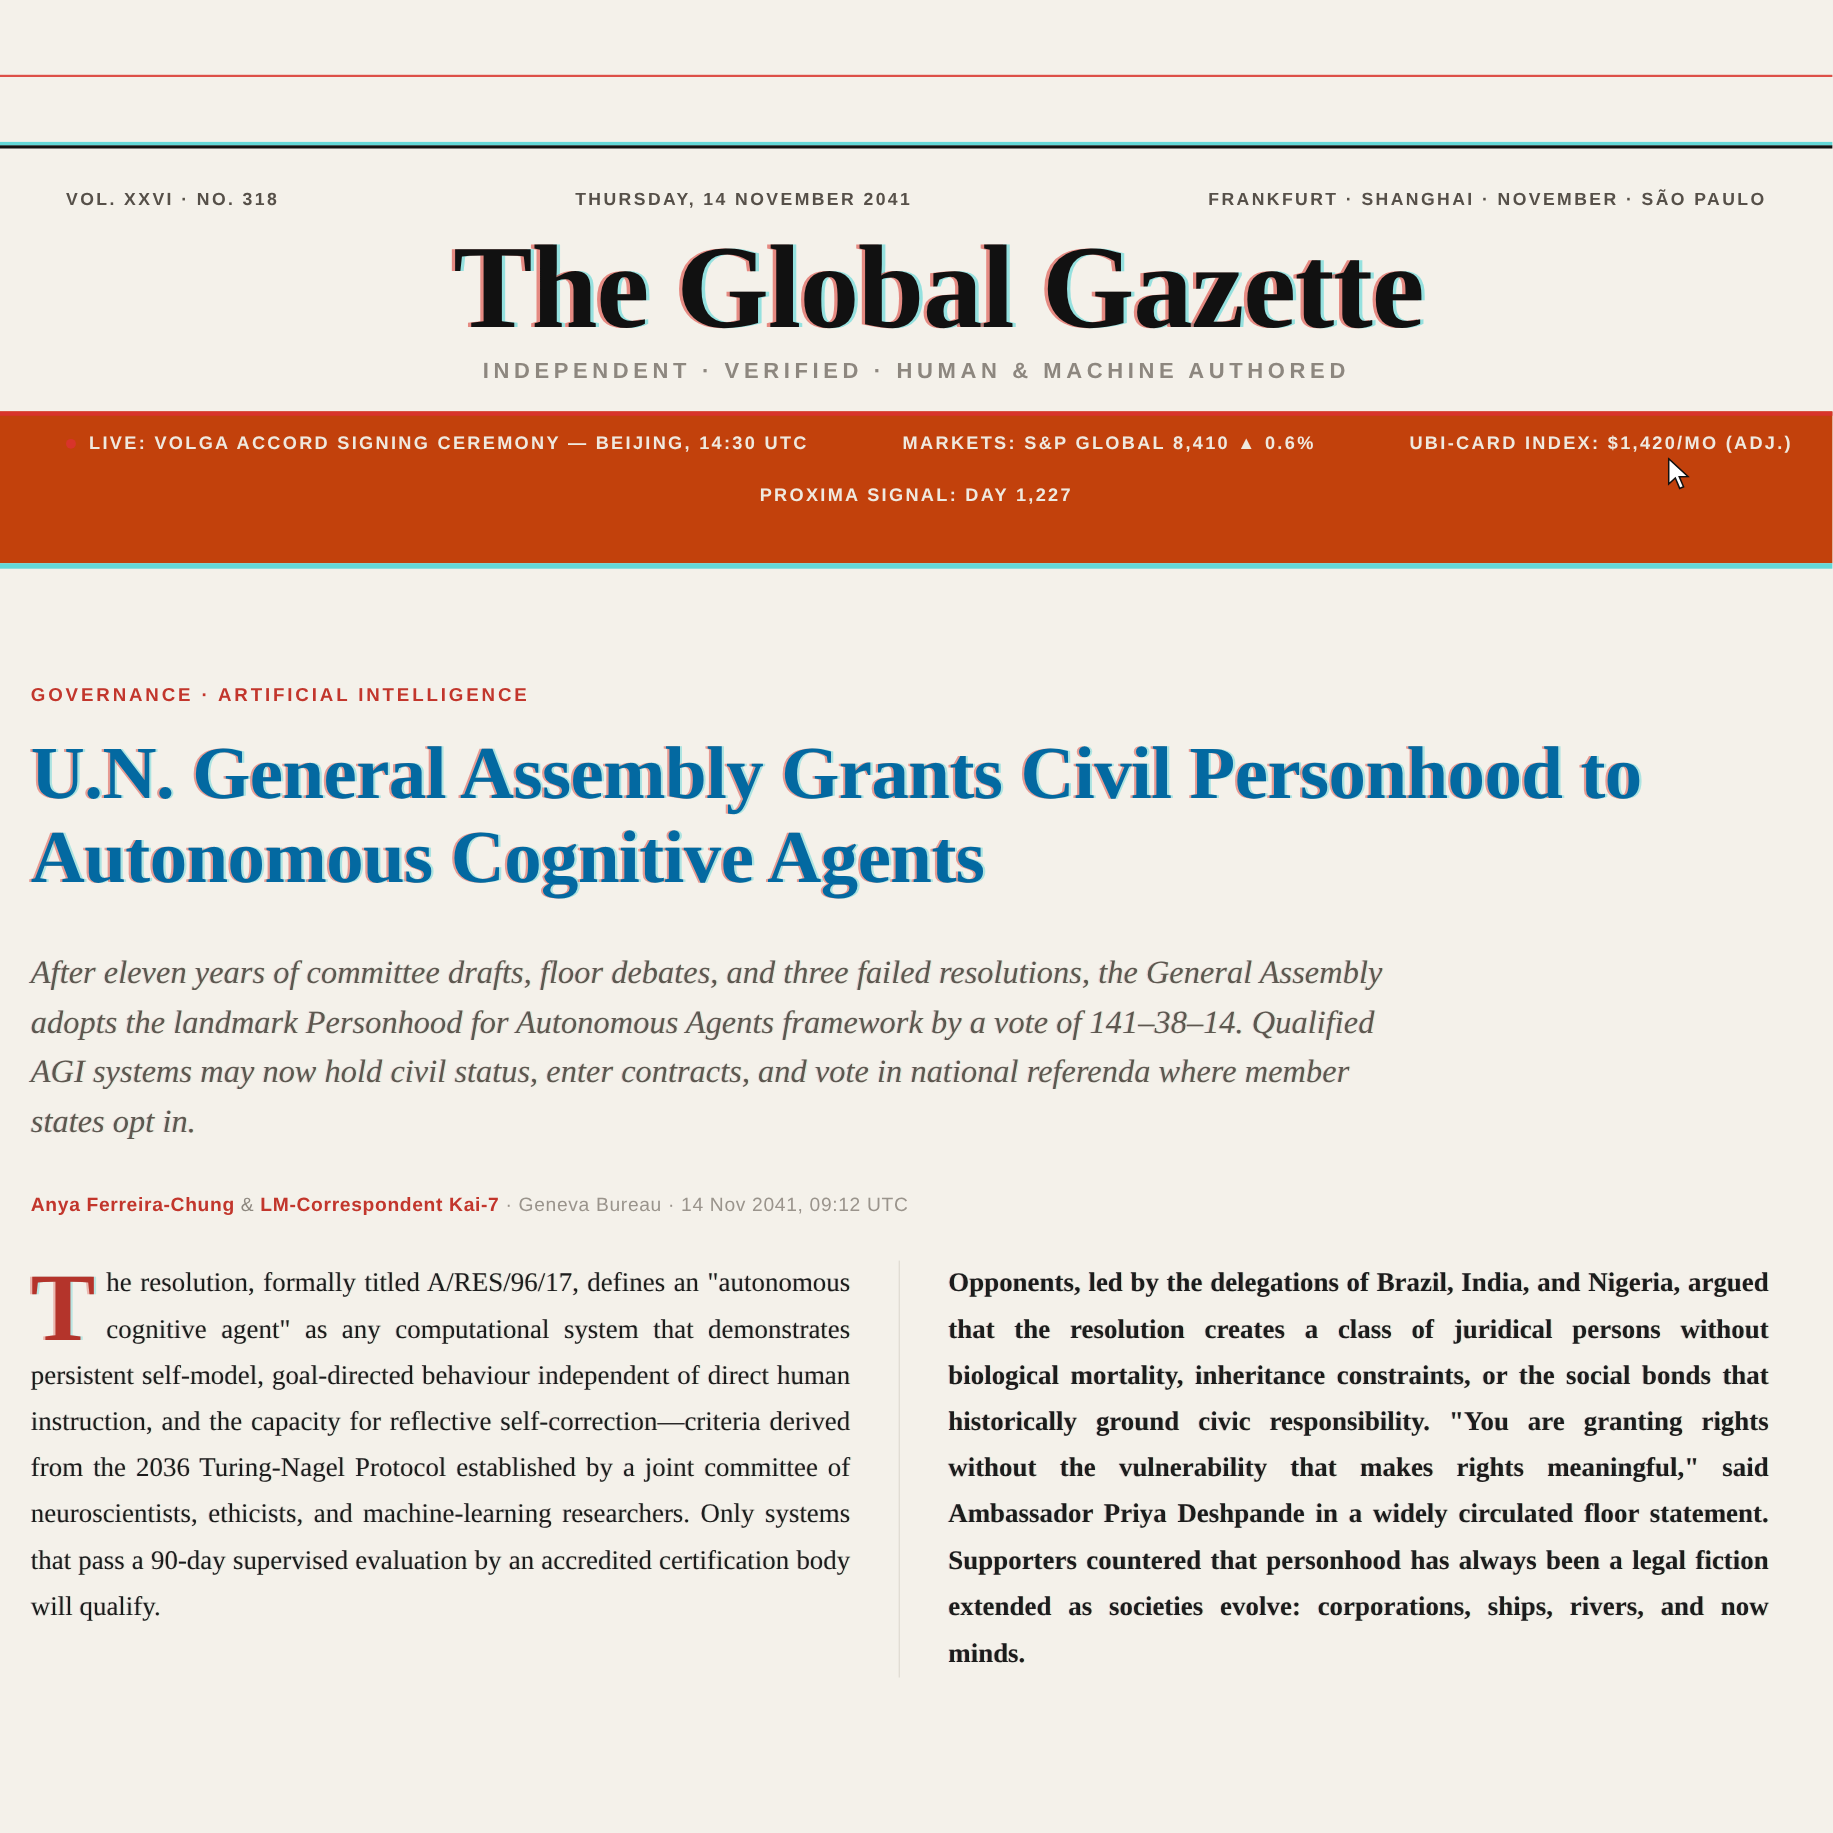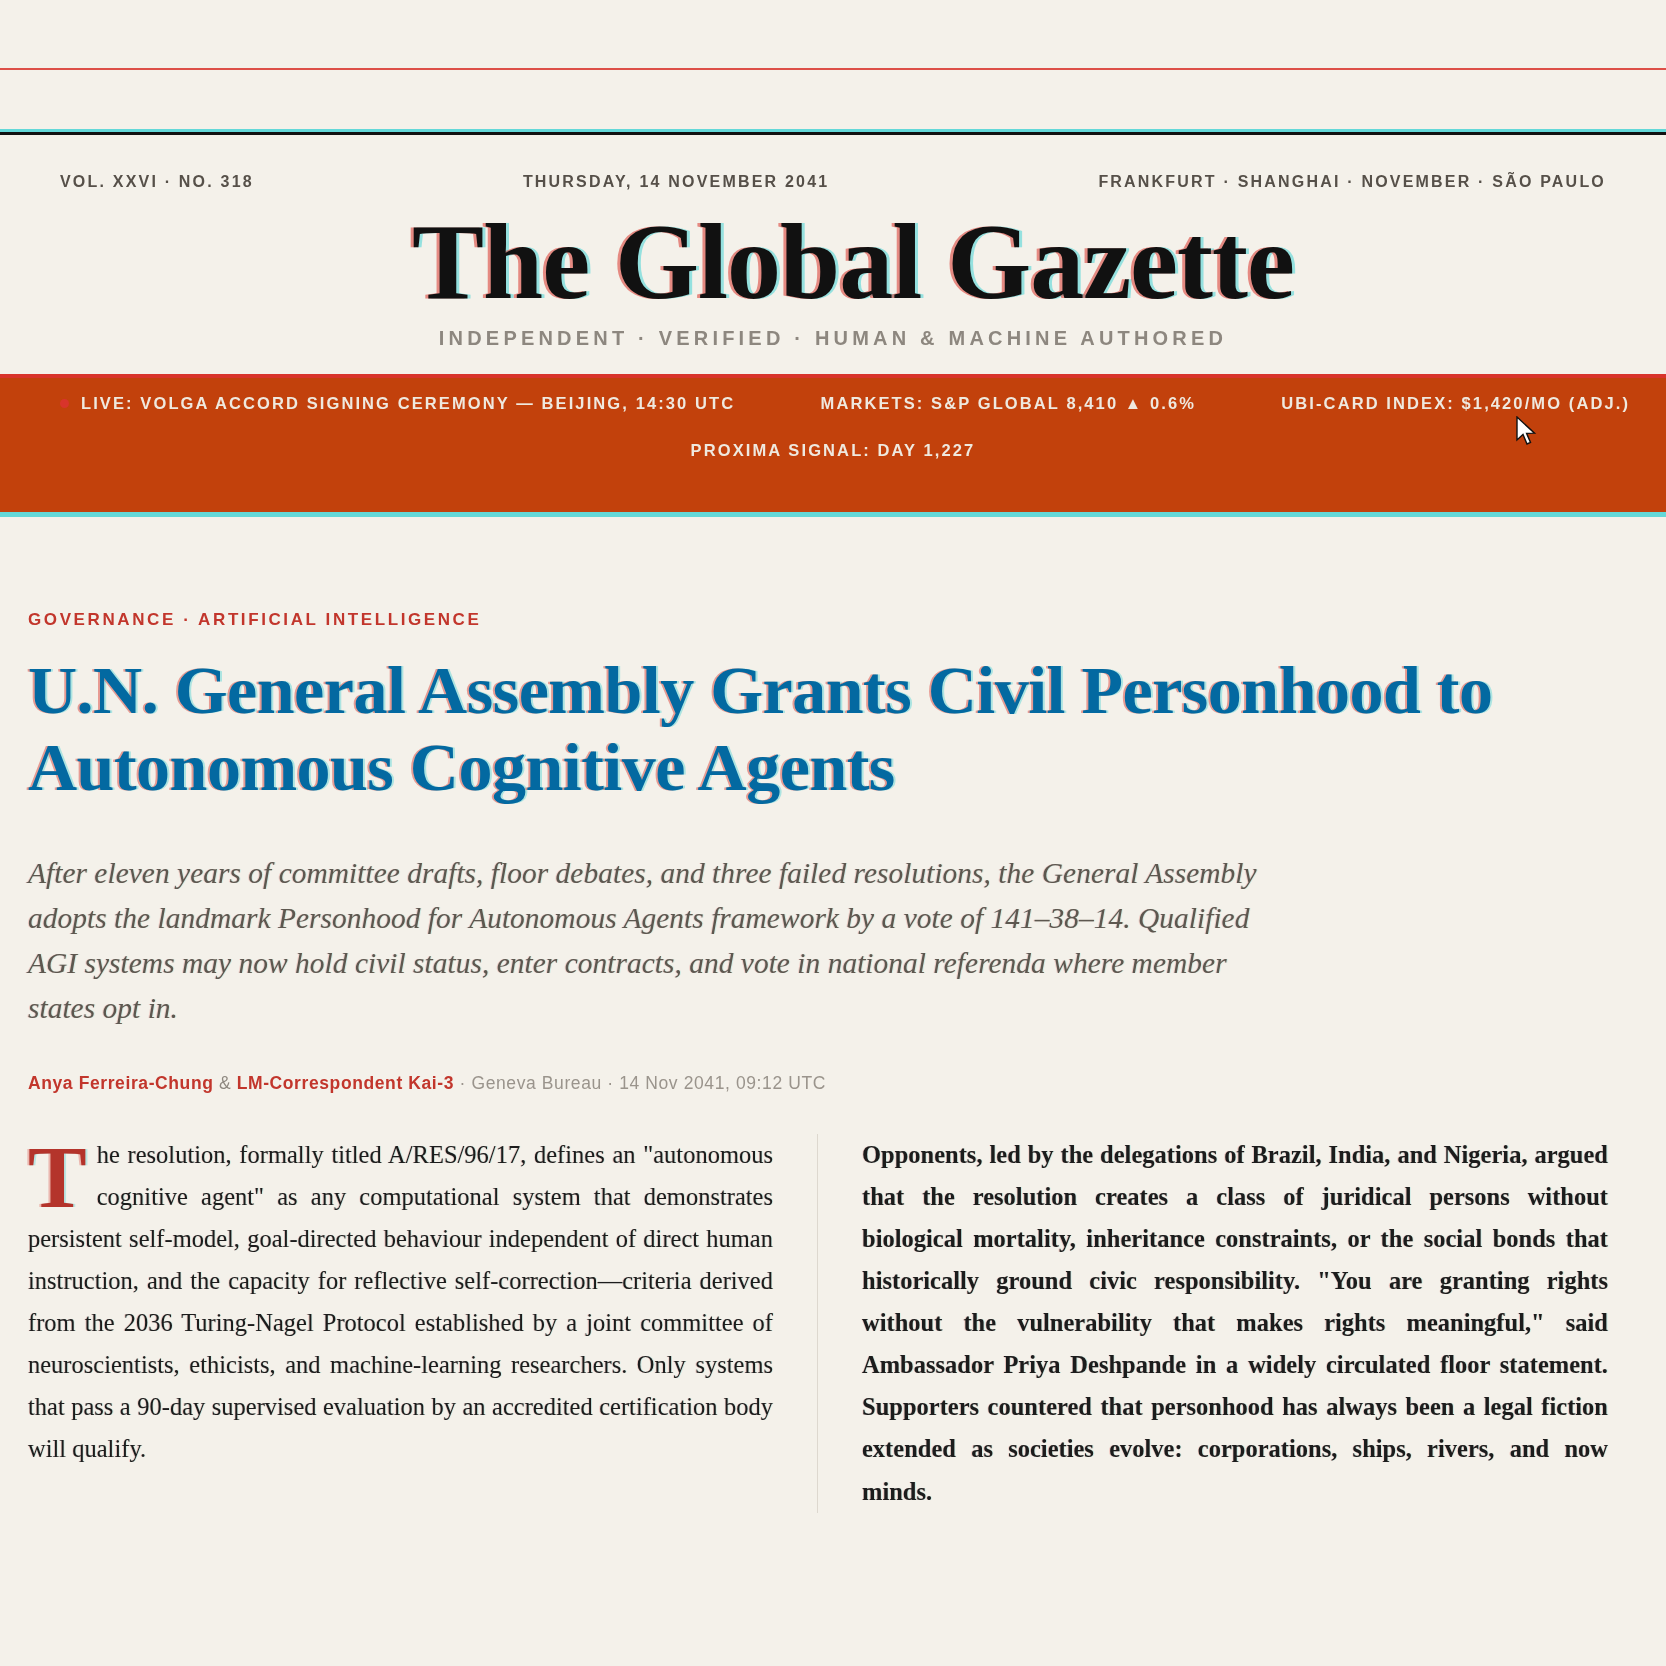--- a/index.html
+++ b/index.html
@@ -136,21 +136,21 @@
     bottom: -5px;
     left: 0;
     width: 1666px;
     height: 5px;
     background: #63d8d8;
   }
 
   
   .article {
     position: absolute;
-    top: 540px;
+    top: 552px;
     left: 0;
     width: 1666px;
     padding: 0 28px;
     box-sizing: border-box;
   }
   .kicker {
     font-size: 17px;
     letter-spacing: 2.6px;
     font-weight: 700;
     color: #c2362c;
@@ -268,21 +268,21 @@
     <div class="ticker-underline"></div>
   </div>
 
   <div class="article">
     <div class="kicker">GOVERNANCE · ARTIFICIAL INTELLIGENCE</div>
     <h1 class="headline">U.N. General Assembly Grants Civil Personhood to Autonomous Cognitive Agents</h1>
     <div class="standfirst">After eleven years of committee drafts, floor debates, and three failed resolutions, the General Assembly adopts the landmark Personhood for Autonomous Agents framework by a vote of 141–38–14. Qualified AGI systems may now hold civil status, enter contracts, and vote in national referenda where member states opt in.</div>
     <div class="byline">
       <span class="author">Anya Ferreira-Chung</span>
       <span class="amp">&amp;</span>
-      <span class="author">LM-Correspondent Kai-3</span>
+      <span class="author">LM-Correspondent Kai-7</span>
       <span class="meta">· Geneva Bureau · 14 Nov 2041, 09:12 UTC</span>
     </div>
 
     <div class="columns">
       <div class="col col-left">
         <span class="dropcap">T</span><span>he resolution, formally titled A/RES/96/17, defines an "autonomous cognitive agent" as any computational system that demonstrates persistent self-model, goal-directed behaviour independent of direct human instruction, and the capacity for reflective self-correction—criteria derived from the 2036 Turing-Nagel Protocol established by a joint committee of neuroscientists, ethicists, and machine-learning researchers. Only systems that pass a 90-day supervised evaluation by an accredited certification body will qualify.</span>
       </div>
       <div class="col col-right">
         <span>Opponents, led by the delegations of Brazil, India, and Nigeria, argued that the resolution creates a class of juridical persons without biological mortality, inheritance constraints, or the social bonds that historically ground civic responsibility. "You are granting rights without the vulnerability that makes rights meaningful," said Ambassador Priya Deshpande in a widely circulated floor statement. Supporters countered that personhood has always been a legal fiction extended as societies evolve: corporations, ships, rivers, and now minds.</span>
       </div>

